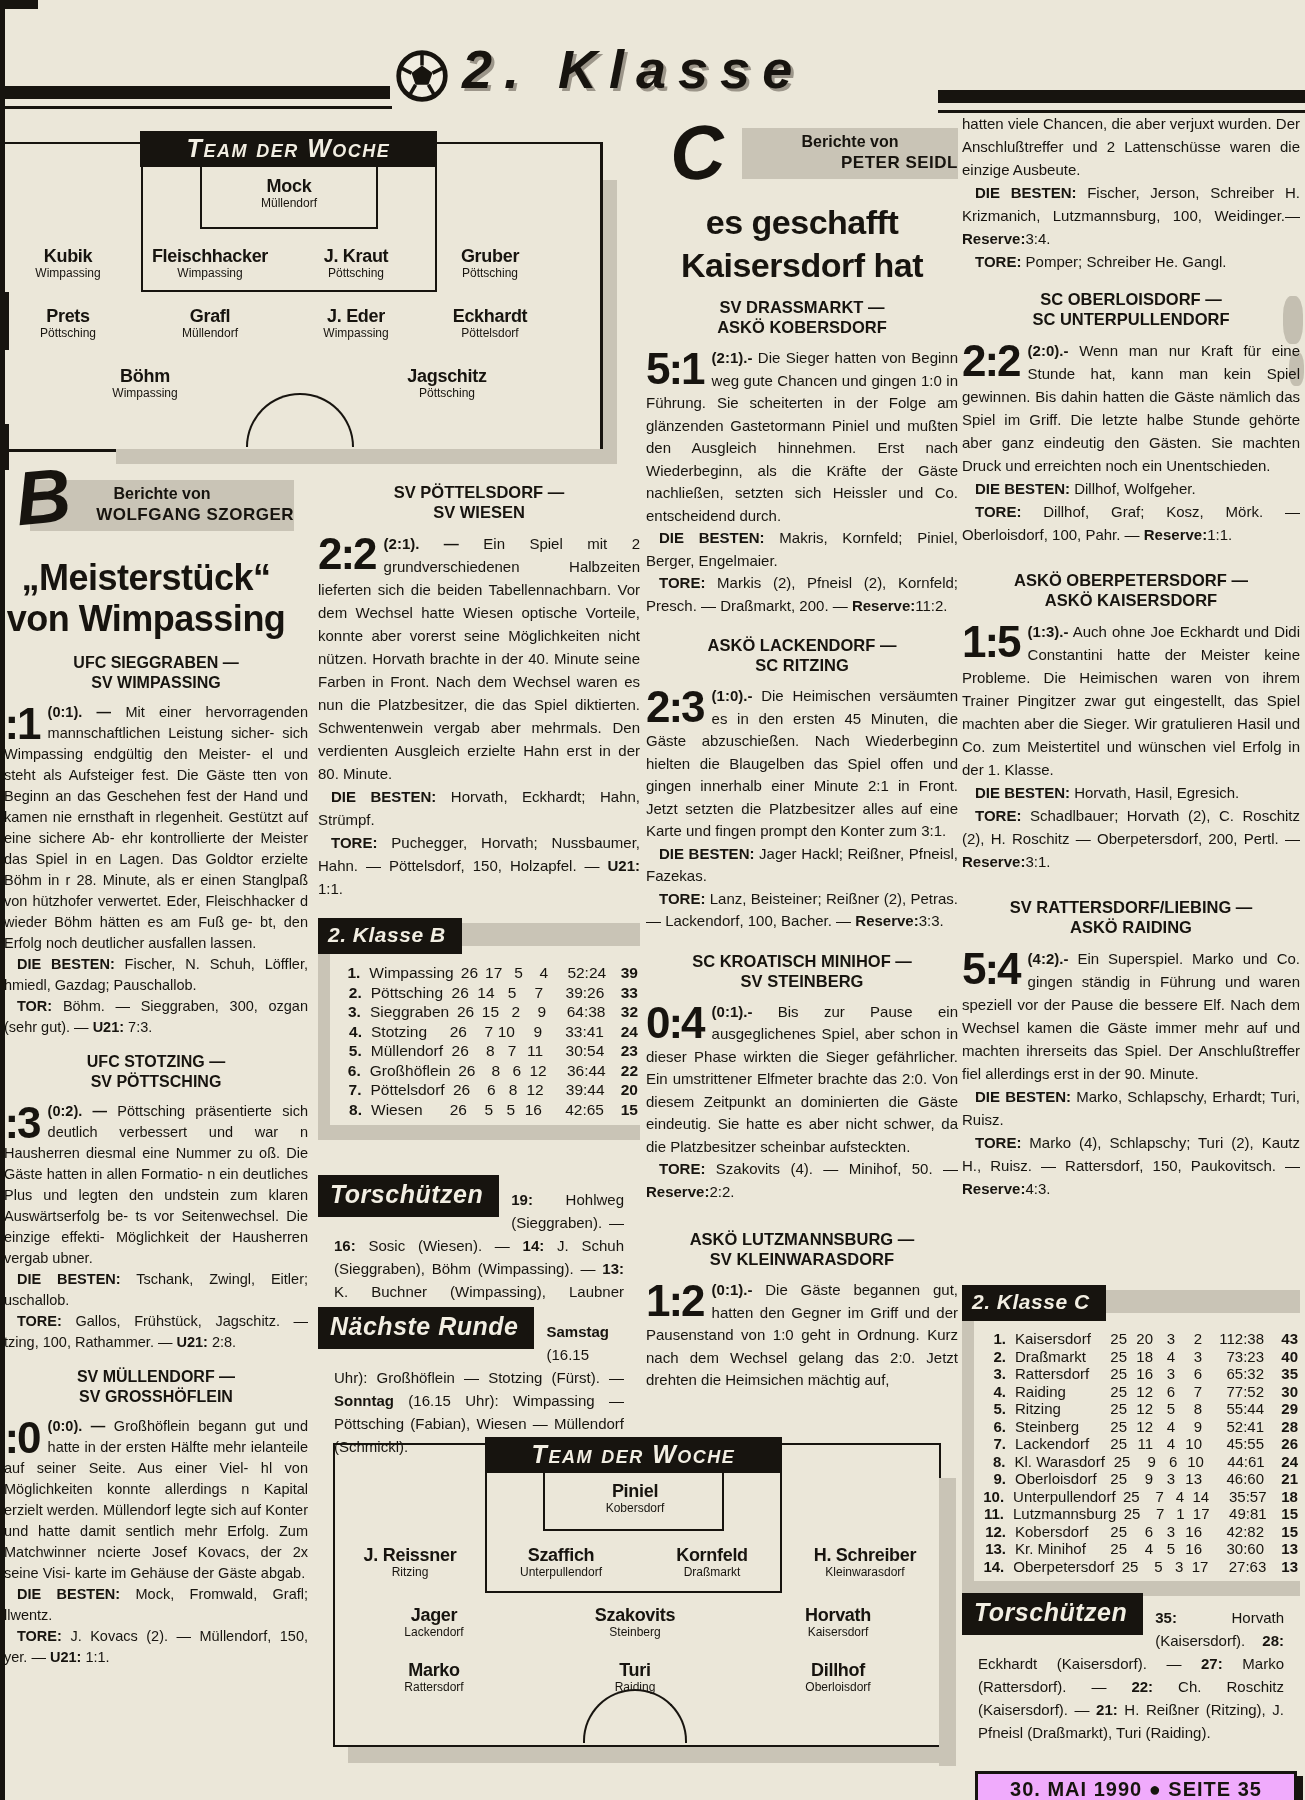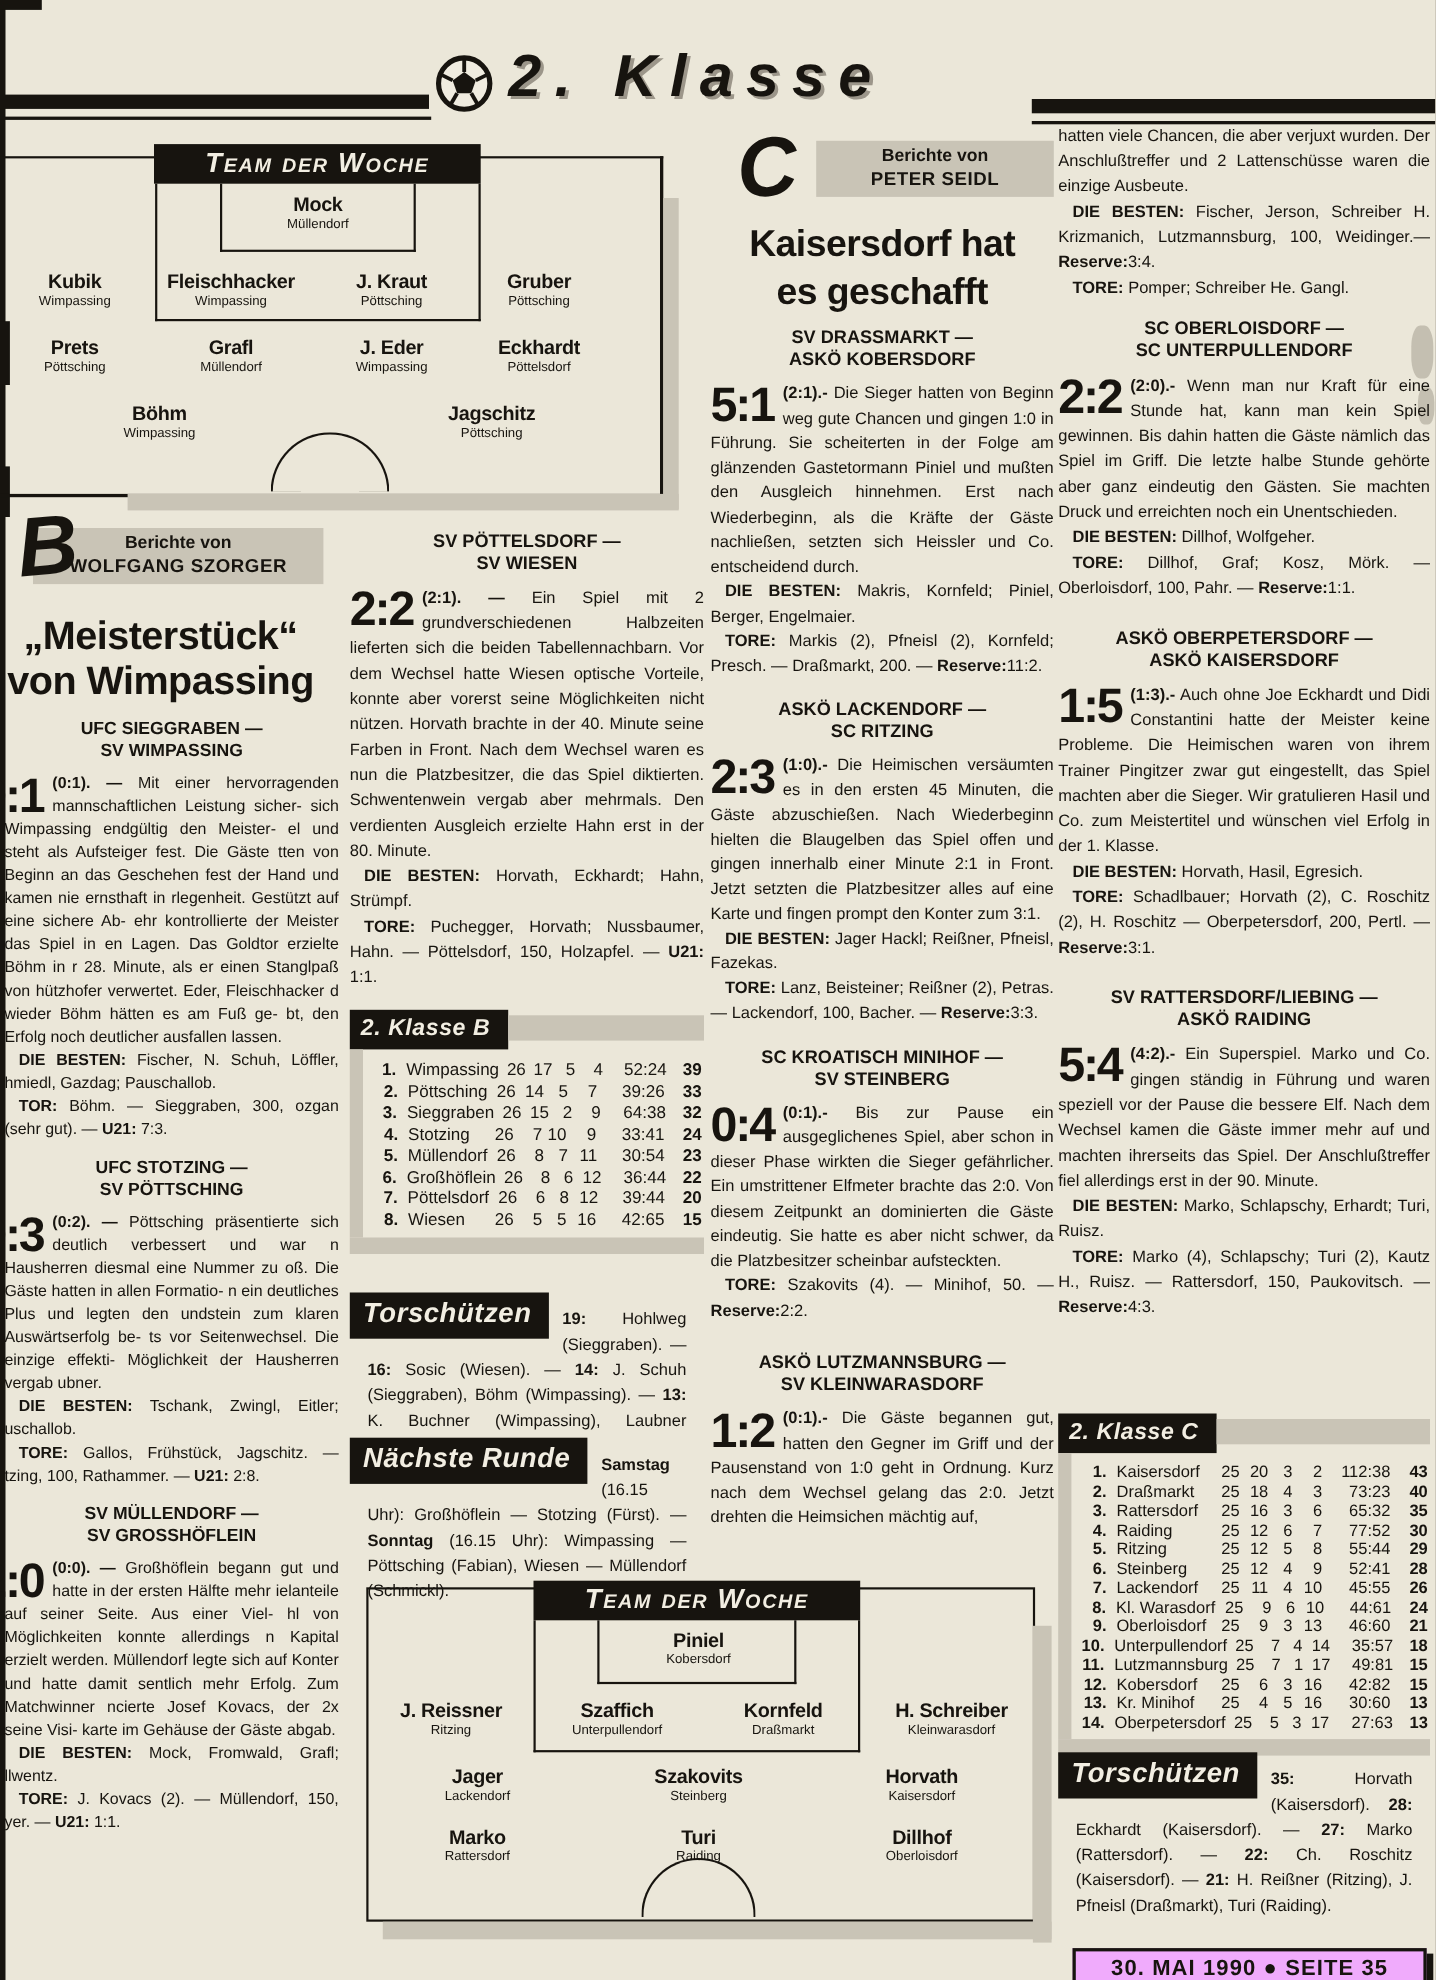--- a/index.html
+++ b/index.html
@@ -15,21 +15,21 @@
   .ball{position:absolute;left:394px;top:48px;}
   
   .col{position:absolute;}
   .col1{left:-16px;top:478px;width:324px;font-size:14.5px;line-height:21px;}
   .col2{left:318px;top:476px;width:322px;font-size:15px;line-height:23px;}
   .col3{left:646px;top:120px;width:312px;font-size:15px;line-height:22.5px;}
   .col4{left:962px;top:112px;width:338px;font-size:15px;line-height:23px;}
   
   .byline{position:relative;background:#c9c4b6;text-align:center;font-weight:bold;padding:4px 0 6px;}
   .byline .l1{font-size:16px;line-height:20px;}
-  .byline .l2{font-size:17px;line-height:21px;letter-spacing:.5px;}
+  .byline .l2{font-size:17px;line-height:21px;letter-spacing:.5px;text-align:right;}
   .col1 .byline{margin:2px 14px 26px 46px;}
   .col3 .byline{margin:8px 0 22px 96px;}
   .big-letter{position:absolute;font-size:76px;font-weight:800;font-style:italic;line-height:58px;
         transform:rotate(-5deg);color:#17140f;}
   .col1 .big-letter{left:-14px;top:-12px;}
   .col3 .big-letter{left:-72px;top:-4px;}
   
   .headline{font-weight:800;text-align:center;}
   .col1 .headline{font-size:36px;line-height:41px;margin:0 0 12px;letter-spacing:-.5px;}
   .col3 .headline{font-size:34px;line-height:43px;margin:0 0 6px;letter-spacing:-.5px;}
@@ -333,22 +333,22 @@
     </div>
   </section>
 
   <section class="col col3">
     <div class="byline">
       <span class="big-letter">C</span>
       <div class="l1">Berichte von</div>
       <div class="l2">PETER SEIDL</div>
     </div>
     <div class="headline">
+      <div>es geschafft</div>
       <div>Kaisersdorf hat</div>
-      <div>es geschafft</div>
     </div>
     <div class="rpt">
       <div class="match-head" style="margin-top:10px;">
         <div>SV DRASSMARKT —</div>
         <div>ASKÖ KOBERSDORF</div>
       </div>
       <p><span class="score">5:1</span><span><b>(2:1).-</b> Die Sieger hatten von Beginn weg gute Chancen und gingen 1:0 in Führung. Sie scheiterten in der Folge am glänzenden Gastetormann Piniel und mußten den Ausgleich hinnehmen. Erst nach Wiederbeginn, als die Kräfte der Gäste nachließen, setzten sich Heissler und Co. entscheidend durch.</span></p>
       <p class="stat"><b>DIE BESTEN:</b> Makris, Kornfeld; Piniel, Berger, Engelmaier.</p>
       <p class="stat"><b>TORE:</b> Markis (2), Pfneisl (2), Kornfeld; Presch. — Draßmarkt, 200. — <b>Reserve:</b>11:2.</p>
     </div>

